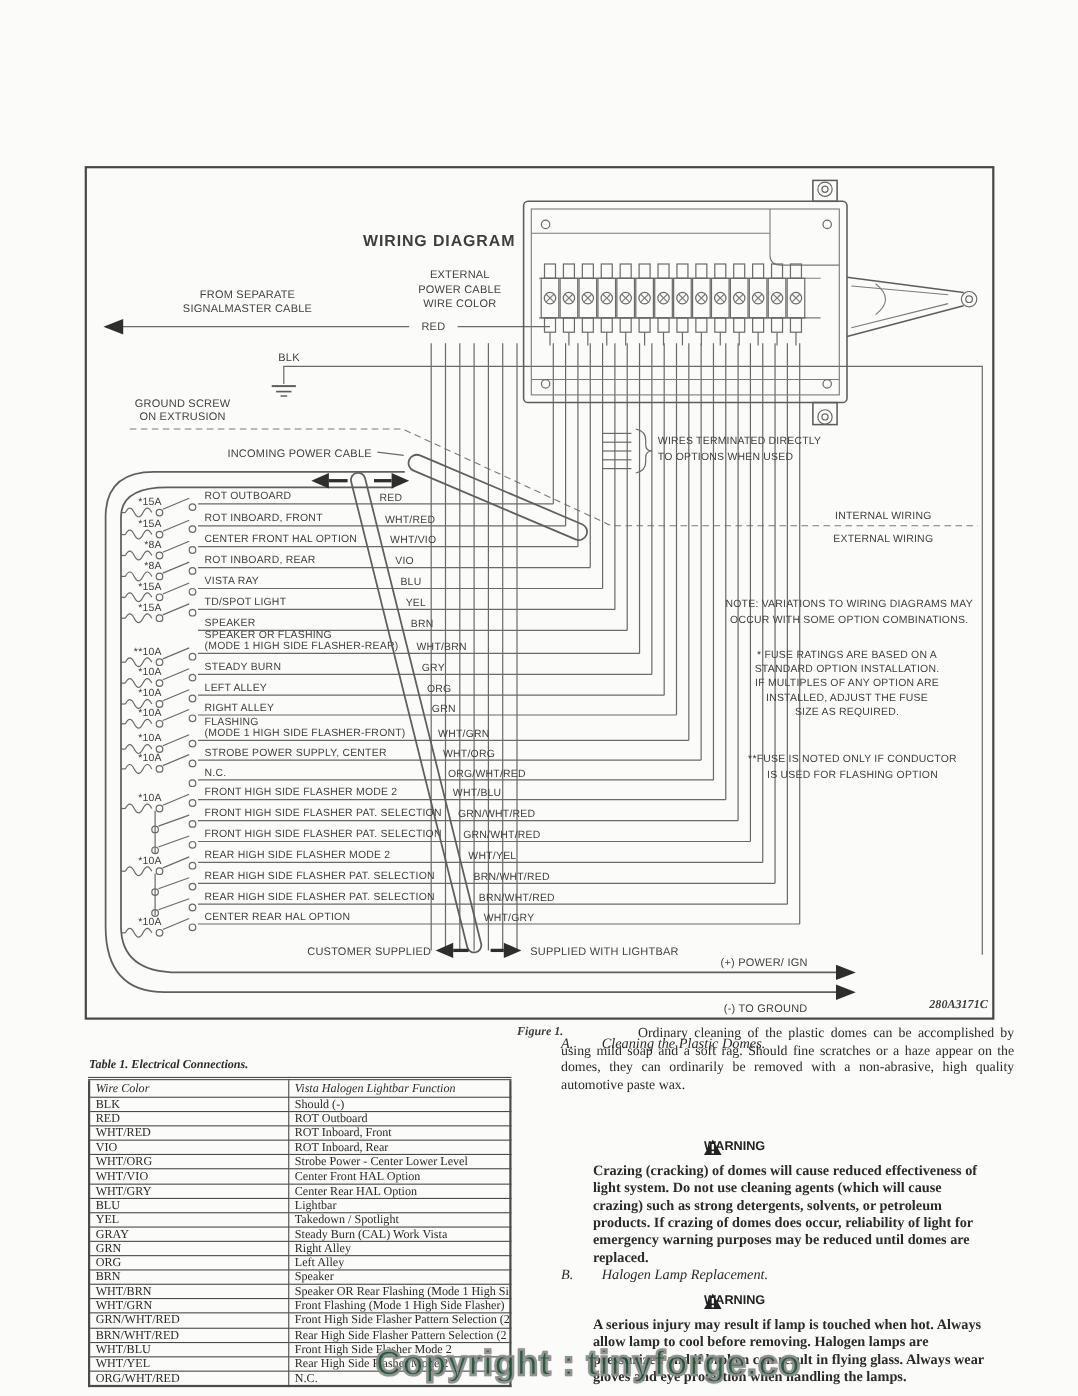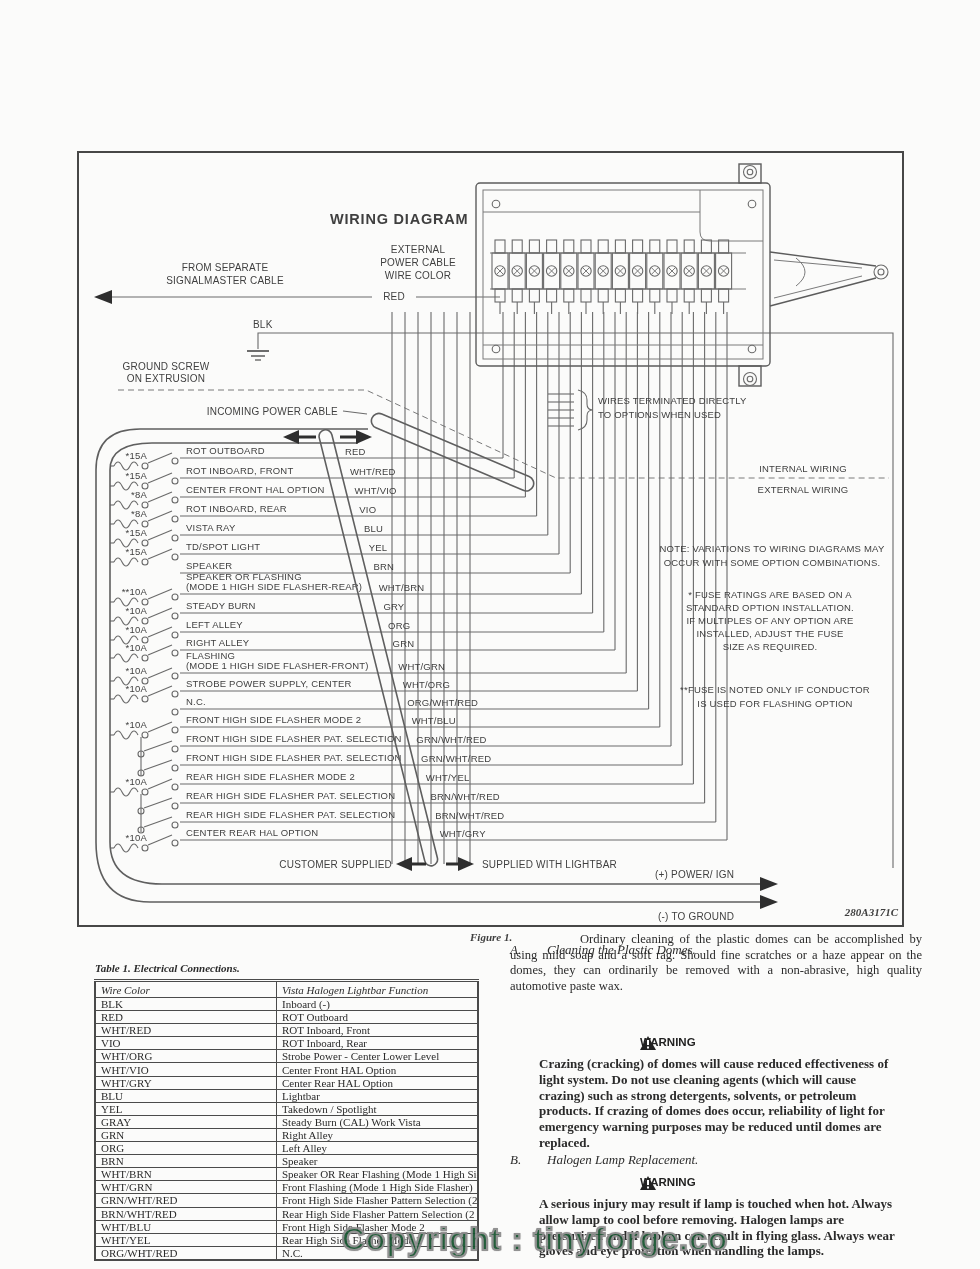--- a/index.html
+++ b/index.html
@@ -22,21 +22,21 @@
   .circ{fill:#fbfbfa;stroke:#6a6a6a;stroke-width:1.1;}
   
   .rc{position:absolute;font-family:"Liberation Serif",serif;color:#2b2b2b;}
   .sechead{font-style:italic;font-size:13px;}
   .secno{display:inline-block;width:37px;font-style:italic;font-size:13px;}
   .para{font-size:12.6px;line-height:15.5px;text-align:justify;}
   .warnbox{display:flex;align-items:center;justify-content:flex-start;gap:5px;}
   .warntxt{font-weight:bold;font-size:11.5px;font-family:"Liberation Sans",sans-serif;color:#222;}
   .wbody{font-weight:bold;font-size:13px;line-height:15.8px;}
   
-  #tblwrap{position:absolute;left:94px;top:962px;width:386px;}
+  #tblwrap{position:absolute;left:80px;top:962px;width:386px;}
   .tcap{font-family:"Liberation Serif",serif;font-style:italic;font-weight:bold;font-size:11px;color:#2b2b2b;margin:0 0 5px 1px;}
   table{border-collapse:collapse;width:385px;font-family:"Liberation Serif",serif;font-size:11px;color:#2b2b2b;table-layout:fixed;}
   td{border:1px solid #4a4a4a;padding:0 5px;height:12.1px;overflow:hidden;white-space:nowrap;}
   table{border:2px solid #4a4a4a;border-top:3px double #4a4a4a;}
   tr.hdr td{font-style:italic;height:15px;}
   td.c1{width:170px;}
   
   #wm{position:absolute;left:270px;top:1221px;width:530px;text-align:center;
       font-size:32px;font-weight:bold;letter-spacing:1px;color:#14532d;
       -webkit-text-stroke:2.2px #8b8b8b;opacity:.93;z-index:20;
@@ -527,21 +527,21 @@
 <div id="tblwrap">
   <p class="tcap">Table 1. Electrical Connections.</p>
   <table>
     <tbody id="tbody">
           <tr class="hdr">
             <td class="c1">Wire Color</td>
             <td>Vista Halogen Lightbar Function</td>
           </tr>
           <tr>
             <td class="c1">BLK</td>
-            <td>Inboard (-)</td>
+            <td>Should (-)</td>
           </tr>
           <tr>
             <td class="c1">RED</td>
             <td>ROT Outboard</td>
           </tr>
           <tr>
             <td class="c1">WHT/RED</td>
             <td>ROT Inboard, Front</td>
           </tr>
           <tr>

